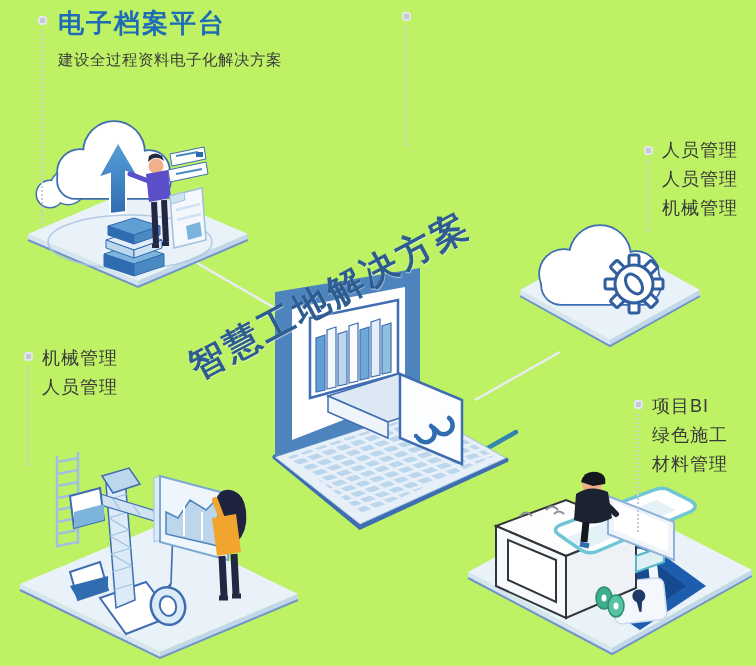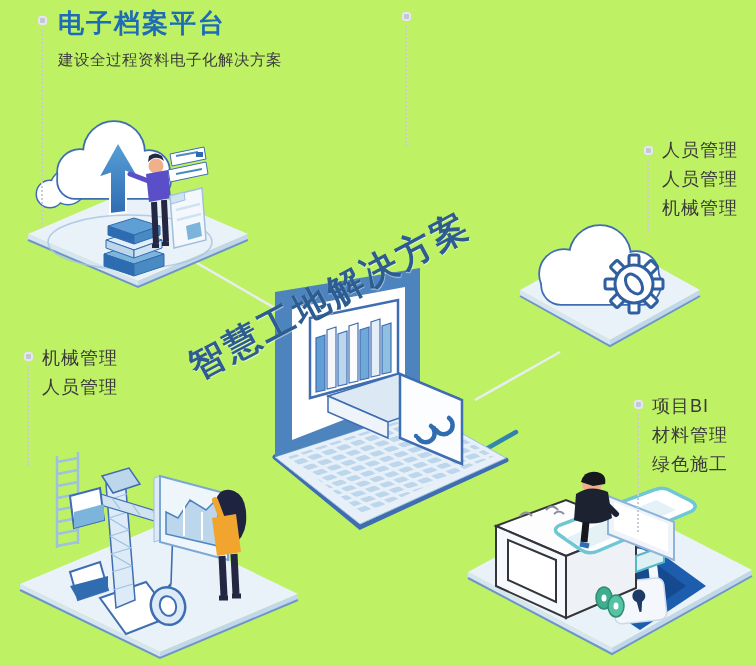--- a/index.html
+++ b/index.html
@@ -74,22 +74,22 @@
   <div class="dash-v" style="left:27px;top:366px;height:100px"></div>
   <div class="abs labels mg-list" style="left:42px;top:344px">
     <div>机械管理</div>
     <div>人员管理</div>
   </div>
 
   <span class="bullet" style="left:634px;top:400px"></span>
   <div class="dash-v" style="left:637px;top:414px;height:118px"></div>
   <div class="abs labels mg-list" style="left:652px;top:392px">
     <div>项目BI</div>
+    <div>绿色施工</div>
     <div>材料管理</div>
-    <div>绿色施工</div>
   </div>
 
   <div class="center-title">智慧工地解决方案</div>
 
   <div class="illus" style="left:18px;top:92px">
     <svg width="230" height="205" viewBox="0 0 230 205">
       <defs>
         <linearGradient id="gArrow" x1="0" y1="0" x2="0" y2="1">
           <stop offset="0" stop-color="#57a0d8"></stop>
             <stop offset="1" stop-color="#2f6cb0"></stop>

